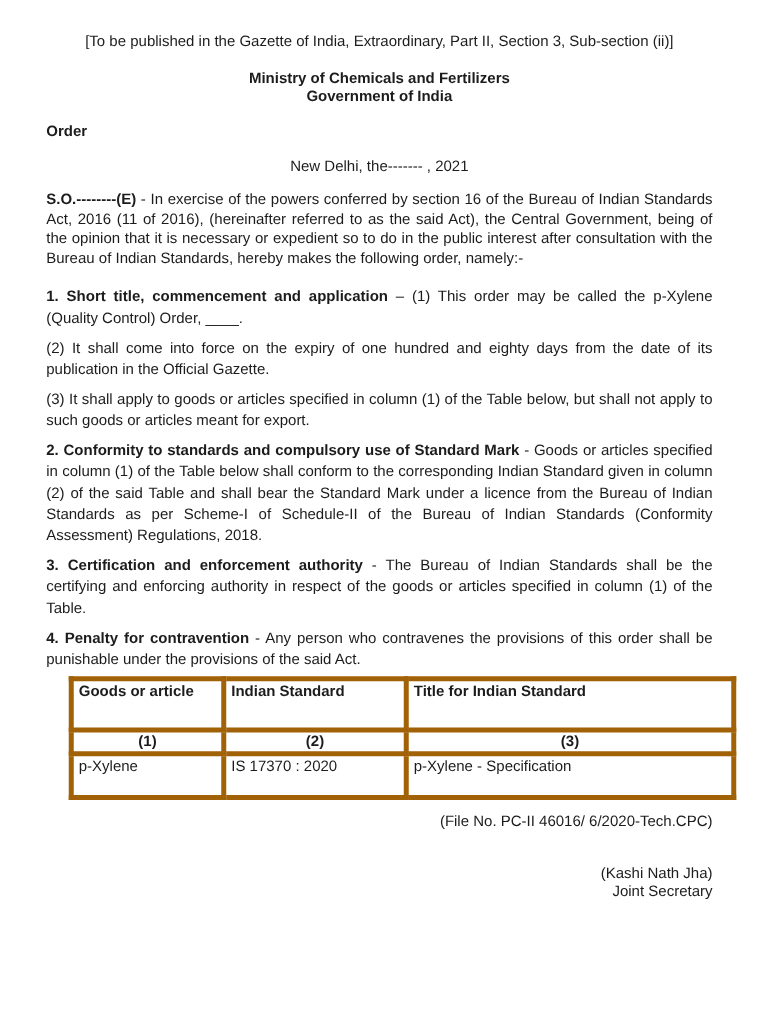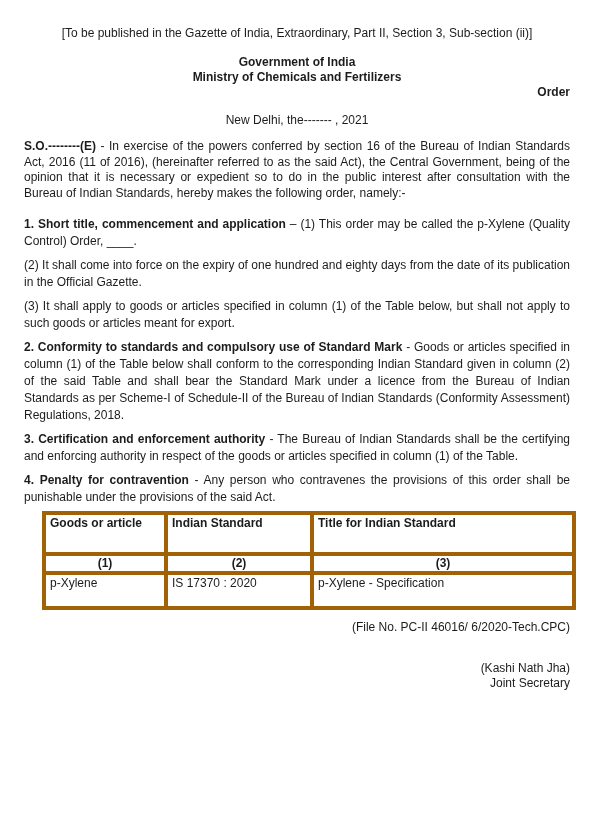--- a/index.html
+++ b/index.html
@@ -13,43 +13,44 @@
     overflow: hidden;
     color: #1c1c1c;
     font-family: "Liberation Sans", sans-serif;
     font-size: 12px;
     -webkit-font-smoothing: antialiased;
   }
   .page {
     box-sizing: border-box;
     width: 608px;
     height: 815px;
-    padding: 26px 38px 0 24px;
+    padding: 26px 38px 0 37px;
   }
   p { margin: 0; }
   .bold { font-weight: bold; }
 
   .publish-line {
     text-align: center;
     font-size: 12px;
     line-height: 15px;
   }
   .org-header {
     text-align: center;
     font-weight: bold;
     margin-top: 14px;
     line-height: 15px;
   }
   .org-dept {
     font-size: 11.5px;
     letter-spacing: -0.1px;
   }
   .order-heading {
-    text-align: right;
+    text-align: left;
     font-weight: bold;
+    margin-top: 13px;
     line-height: 15px;
   }
   .dateline {
     text-align: center;
     margin-top: 13px;
     line-height: 15px;
   }
   .so-para {
     margin-top: 11px;
     text-align: justify;
@@ -107,22 +108,22 @@
   }
 </style>
 </head>
 <body>
 
 <div class="page">
 
   <p class="publish-line">[To be published in the Gazette of India, Extraordinary, Part II, Section 3, Sub-section (ii)]</p>
 
   <div class="org-header">
+    <div>Ministry of Chemicals and Fertilizers</div>
     <div>Government of India</div>
-    <div>Ministry of Chemicals and Fertilizers</div>
   </div>
 
   <p class="order-heading">Order</p>
 
   <p class="dateline">New Delhi, the------- , 2021</p>
 
   <p class="so-para"><span class="bold">S.O.--------(E)</span><span> - In exercise of the powers conferred by section 16 of the Bureau of Indian Standards Act, 2016 (11 of 2016), (hereinafter referred to as the said Act), the Central Government, being of the opinion that it is necessary or expedient so to do in the public interest after consultation with the Bureau of Indian Standards, hereby makes the following order, namely:-</span></p>
 
   <p class="clause first"><span class="bold">1. Short title, commencement and application</span><span> – (1) This order may be called the p-Xylene (Quality Control) Order, ____.</span></p>
 

